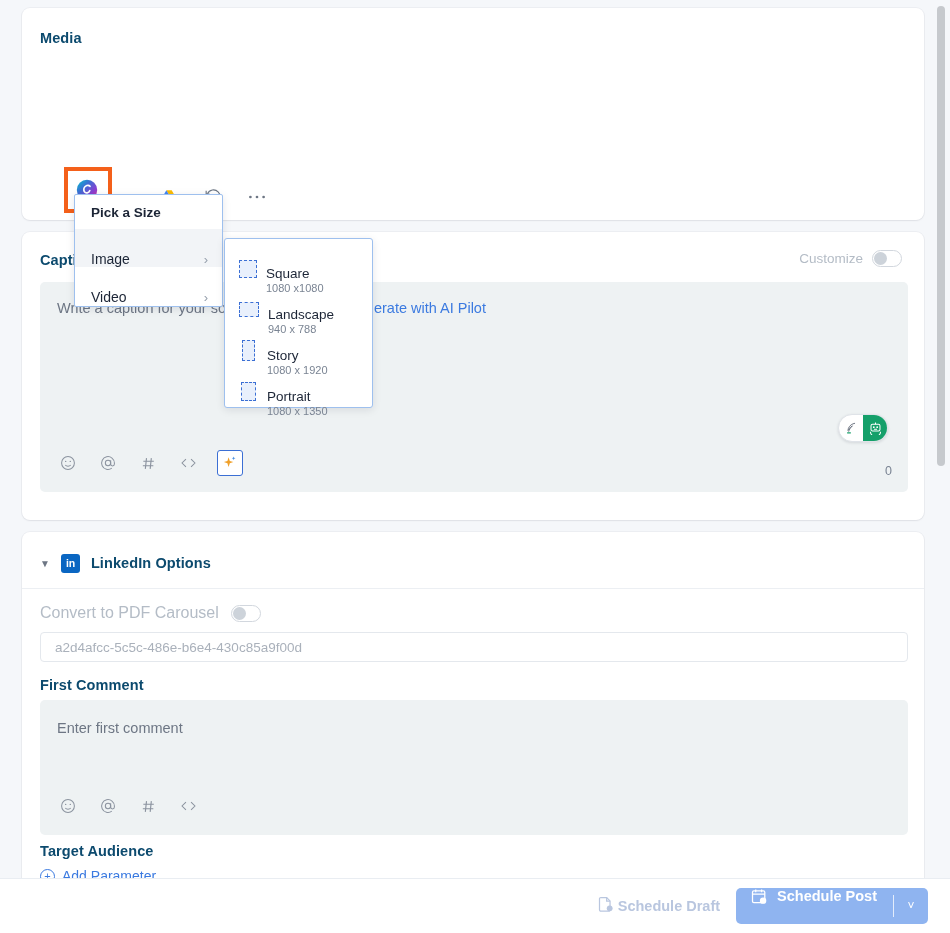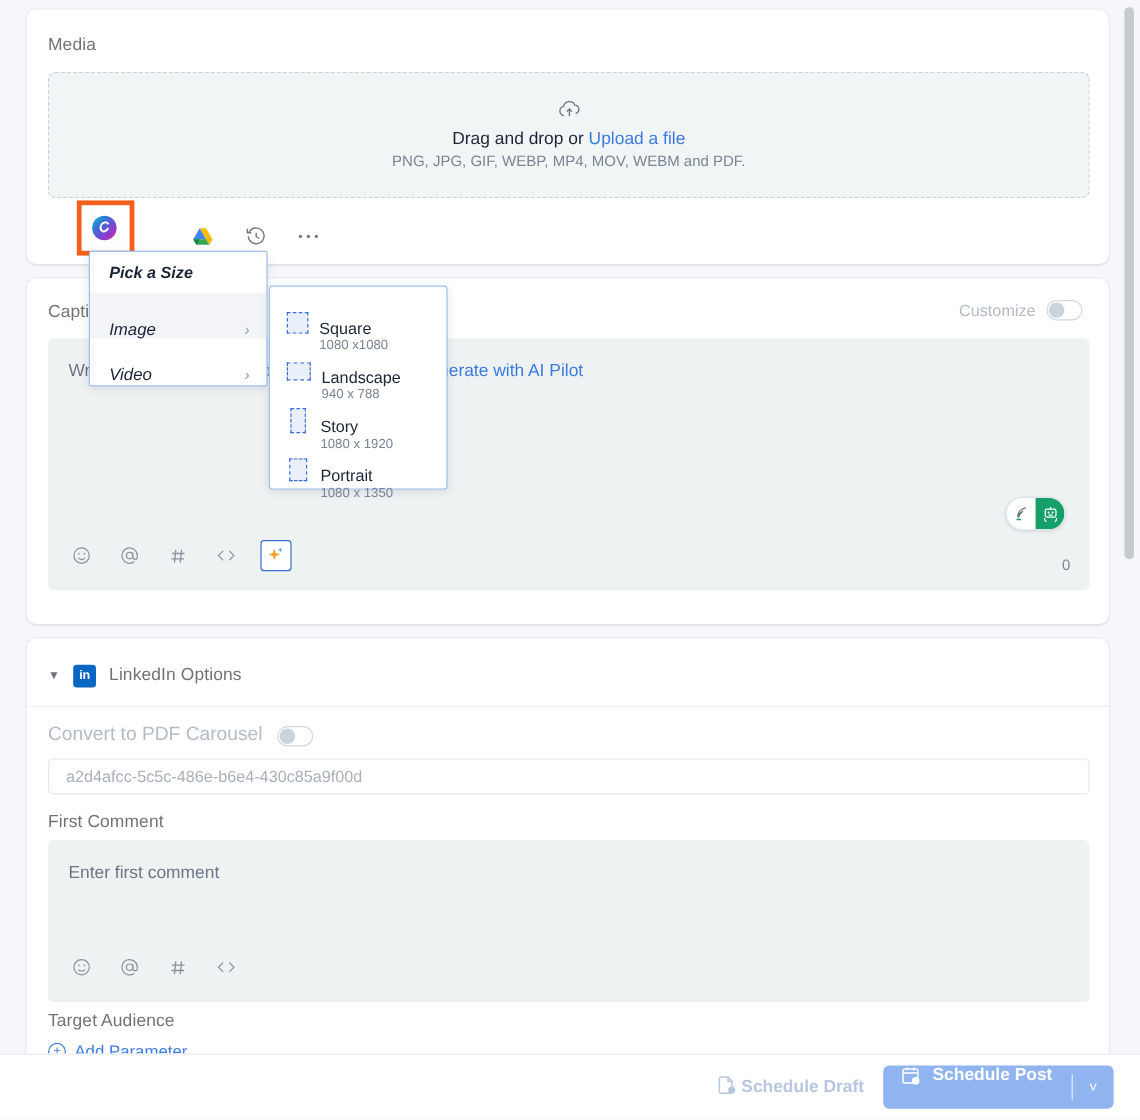--- a/index.html
+++ b/index.html
@@ -29,21 +29,21 @@
   .card {
     position: absolute; left: 22px; width: 902px;
     background: #ffffff; border-radius: 8px;
     box-shadow: 0 1px 2px rgba(16,24,40,.06), 0 0 0 1px rgba(16,24,40,.04);
   }
   #media-card { top: 8px; height: 212px; }
   #caption-card { top: 232px; height: 288px; }
   #linkedin-card { top: 532px; height: 360px; }
 
   .section-title {
-    font-size: 14.5px; font-weight: 400; color: #737373; letter-spacing: .1px;
+    font-size: 14.5px; font-weight: 700; color: #0c4a6e; letter-spacing: .1px;
   }
 
   
   .media-label { position: absolute; left: 18px; top: 22px; }
   .dropzone {
     position: absolute; left: 18px; top: 52px; width: 868px; height: 105px;
     background: #f1f5f6; border: 1px dashed #c9d2d8; border-radius: 6px;
     display: flex; flex-direction: column; align-items: center; justify-content: center;
     gap: 3px;
   }
@@ -66,23 +66,23 @@
     position: absolute; left: 64px; top: 167px; width: 48px; height: 46px;
     border: 4px solid #f4601a; background: #ffffff; z-index: 40;
   }
   .canva-ico-wrap {
     position: absolute; left: 76px; top: 179px; width: 22px; height: 22px; z-index: 41;
     cursor: pointer;
   }
 
   
   .menu {
-    position: absolute; left: 74px; top: 209px; width: 149px; height: 113px;
+    position: absolute; left: 74px; top: 194px; width: 149px; height: 113px;
     background: #ffffff; border: 1px solid #9ec0ee; border-radius: 2px;
-    box-shadow: 0 2px 8px rgba(16,24,40,.10); z-index: 50; font-style: italic;
+    box-shadow: 0 2px 8px rgba(16,24,40,.10); z-index: 50;
   }
   .menu-head {
     height: 34px; display: flex; align-items: center; padding-left: 16px;
     font-size: 13.5px; font-weight: 700; color: #1c2536;
   }
   .menu-item {
     height: 38px; display: flex; align-items: flex-end; justify-content: space-between;
     padding: 0 14px 0 16px; font-size: 14px; color: #1c2536; cursor: pointer;
   }
   .menu-item.active { background: #f2f4f7; }
@@ -215,34 +215,20 @@
 <body>
 
 <div class="app">
 
   <div class="scroll-area">
 
     <div class="card" id="media-card">
 
       <div class="section-title media-label">Media</div>
 
-      <div class="dropzone">
-        <div class="dz-cloud">
-          <svg width="19" height="15" viewBox="0 0 20 16" fill="none" stroke="currentColor" stroke-width="1.2">
-            <path d="M5.2 13.2A4.2 4.2 0 0 1 5 4.9a5.2 5.2 0 0 1 9.9-1 3.7 3.7 0 0 1 .6 7.3"></path>
-            <path d="M10 13.8V7.4"></path>
-              <path d="M7.7 9.6 10 7.2l2.3 2.4"></path>
-          </svg>
-        </div>
-        <div class="dz-main">
-          <span>Drag and drop or</span>
-          <span class="link">Upload a file</span>
-        </div>
-        <div class="dz-sub">PNG, JPG, GIF, WEBP, MP4, MOV, WEBM and PDF.</div>
-      </div>
 
       <div class="media-tools">
 
         <div class="tool-btn">
           <svg width="17" height="15" viewBox="0 0 18 16" fill="none" stroke="currentColor" stroke-width="1.2">
             <rect x="1" y="2.2" width="11.5" height="11" rx="1.2"></rect>
             <path d="M1 10.6 4.5 7.3l3.2 3 2.1-1.9 1.7 1.6"></path>
             <circle cx="5" cy="5.4" r="1"></circle>
             <path d="M14.6 2.2v5.2M12 4.8h5.2" stroke-width="1.4"></path>
           </svg>

